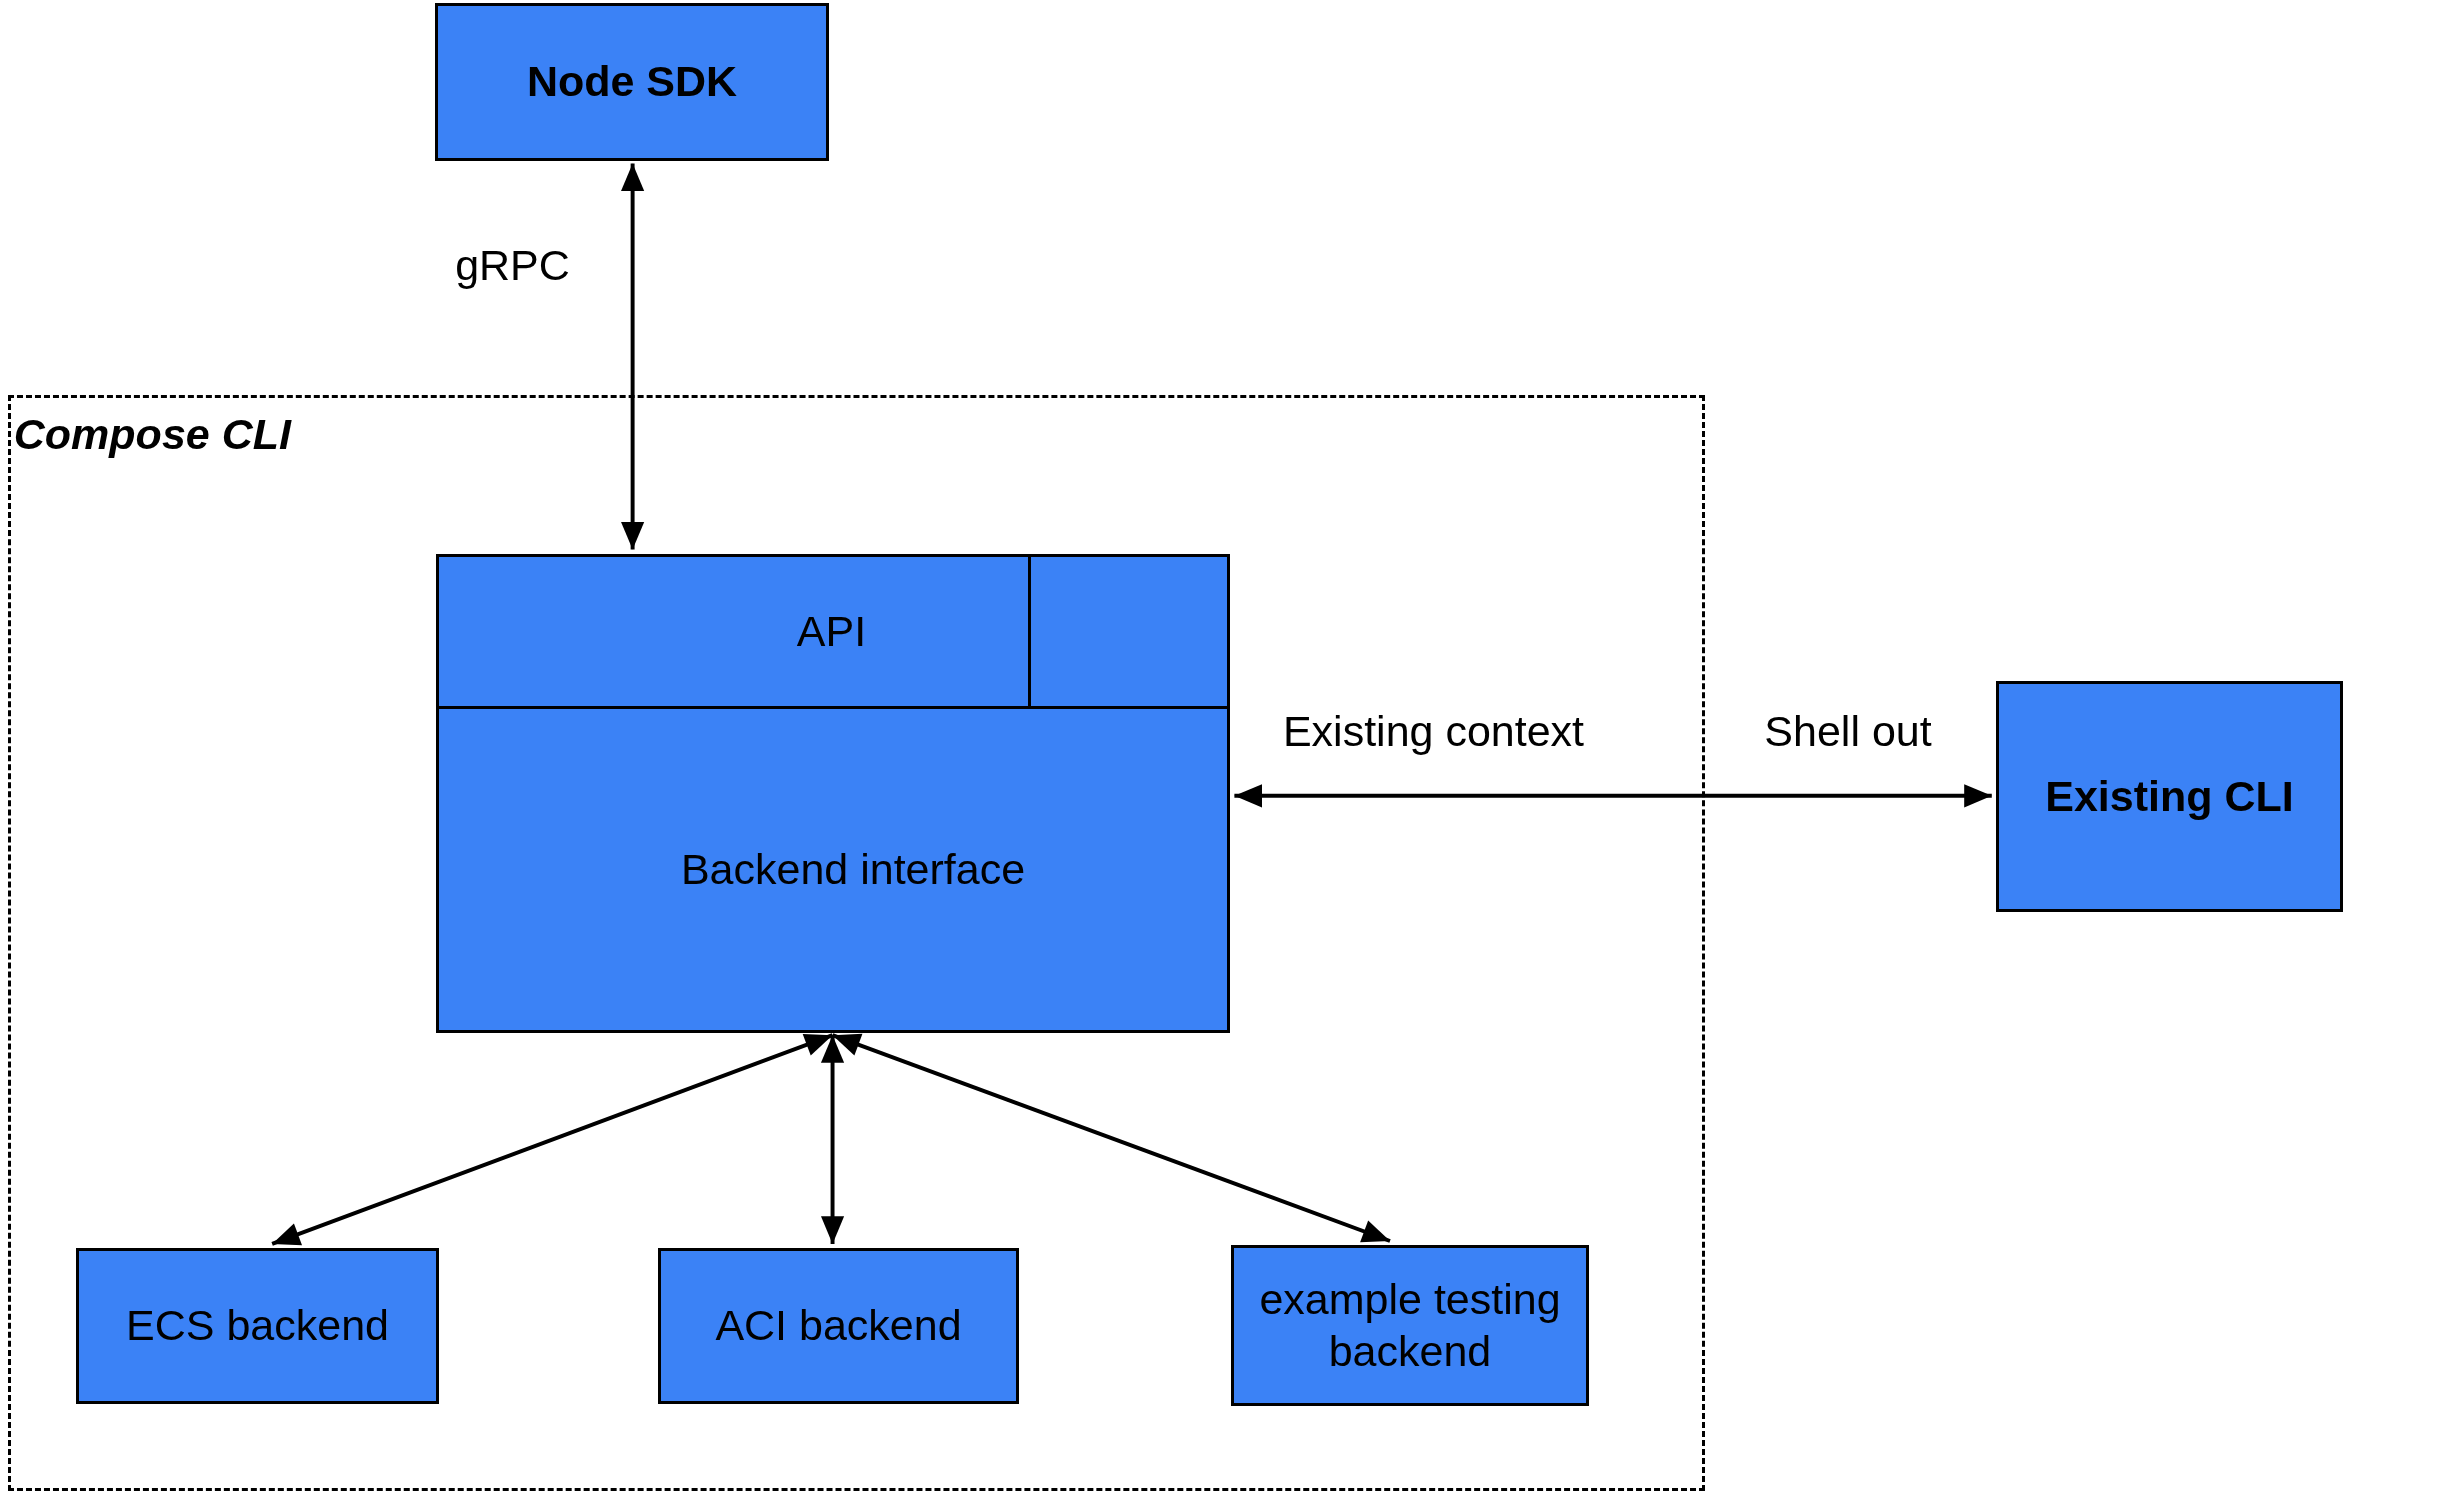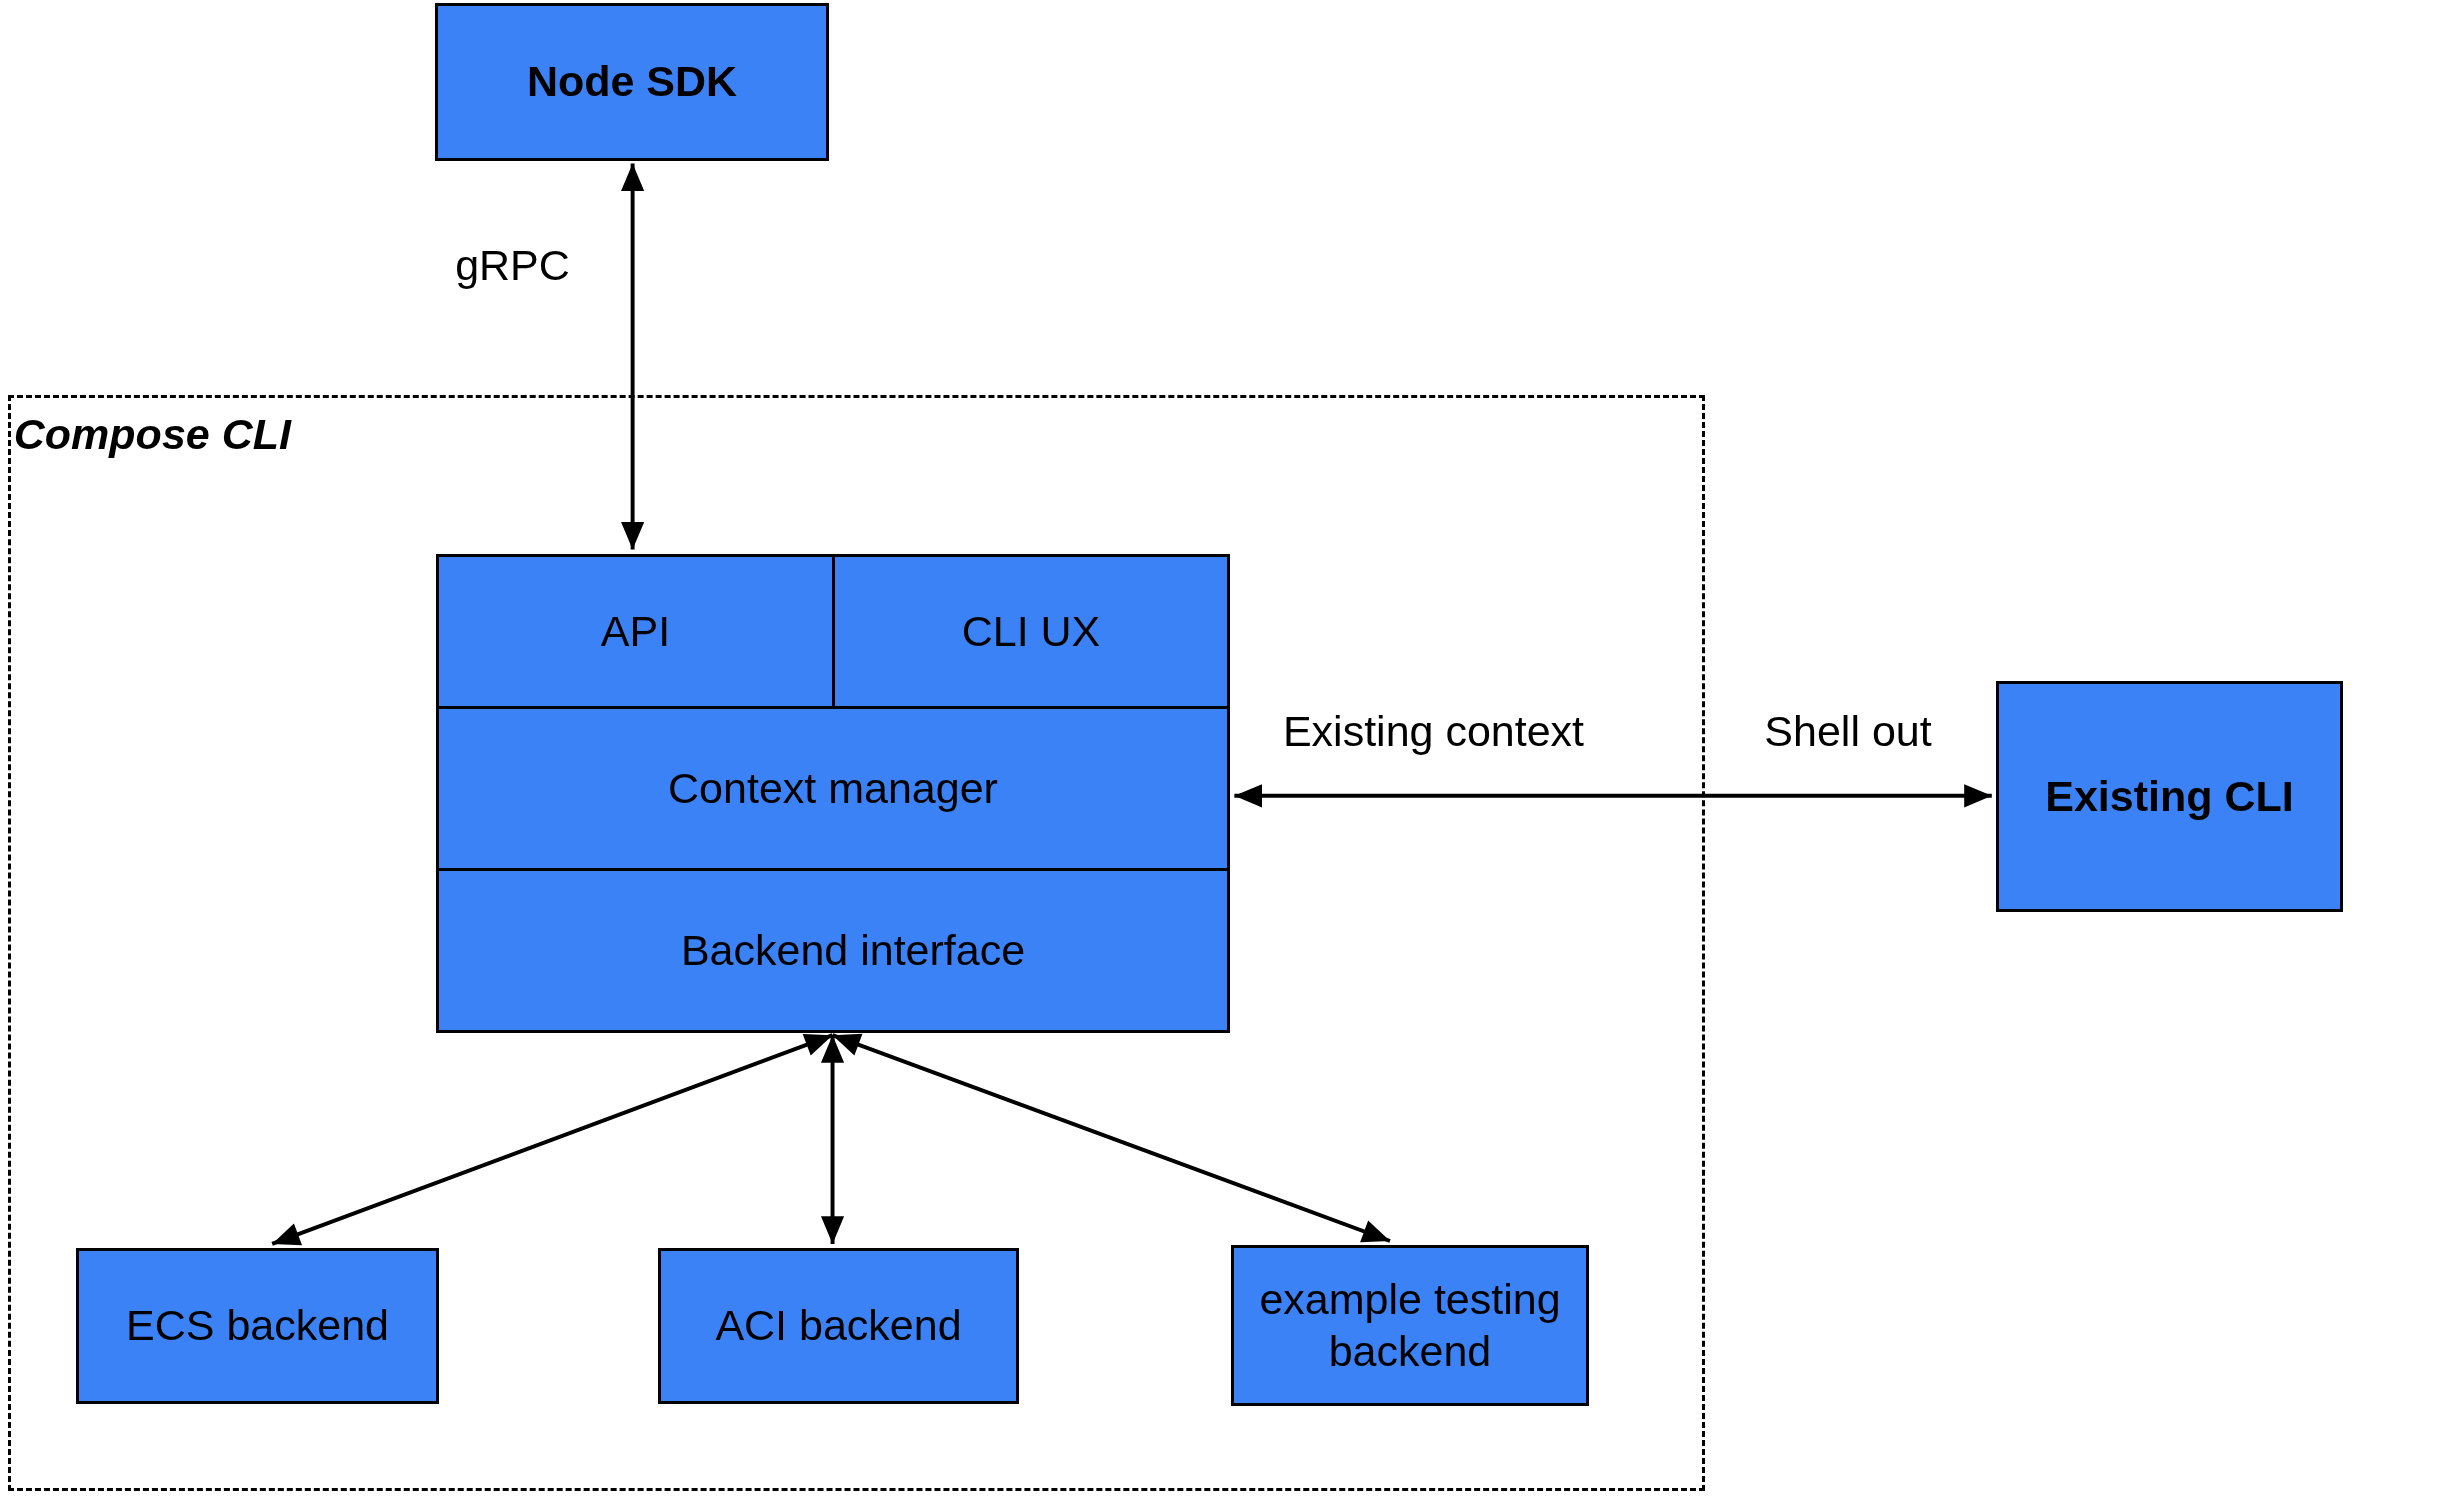--- a/index.html
+++ b/index.html
@@ -113,26 +113,20 @@
 
   <div class="box bold" id="node-sdk">
     <span>Node SDK</span>
   </div>
 
   <div id="composite">
     <div class="row" id="row-top">
       <div id="cell-api">
         <span>API</span>
       </div>
-      <div id="cell-cliux">
-        <span>CLI UX</span>
-      </div>
-    </div>
-    <div class="row" id="row-mid">
-      <span>Context manager</span>
     </div>
     <div class="row" id="row-bot">
       <span>Backend interface</span>
     </div>
   </div>
 
   <div class="box bold" id="existing-cli">
     <span>Existing CLI</span>
   </div>
 

